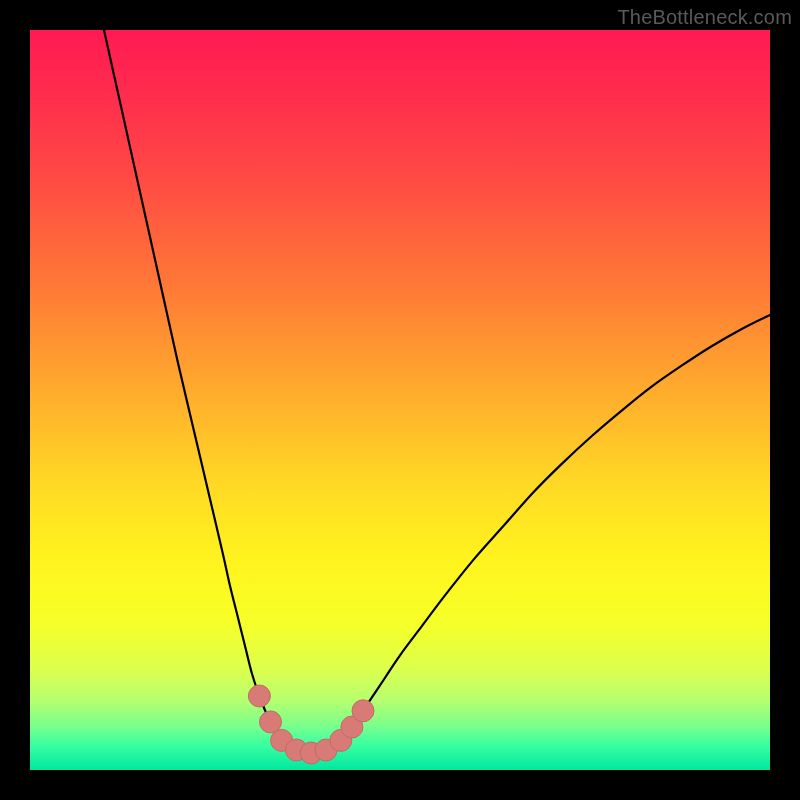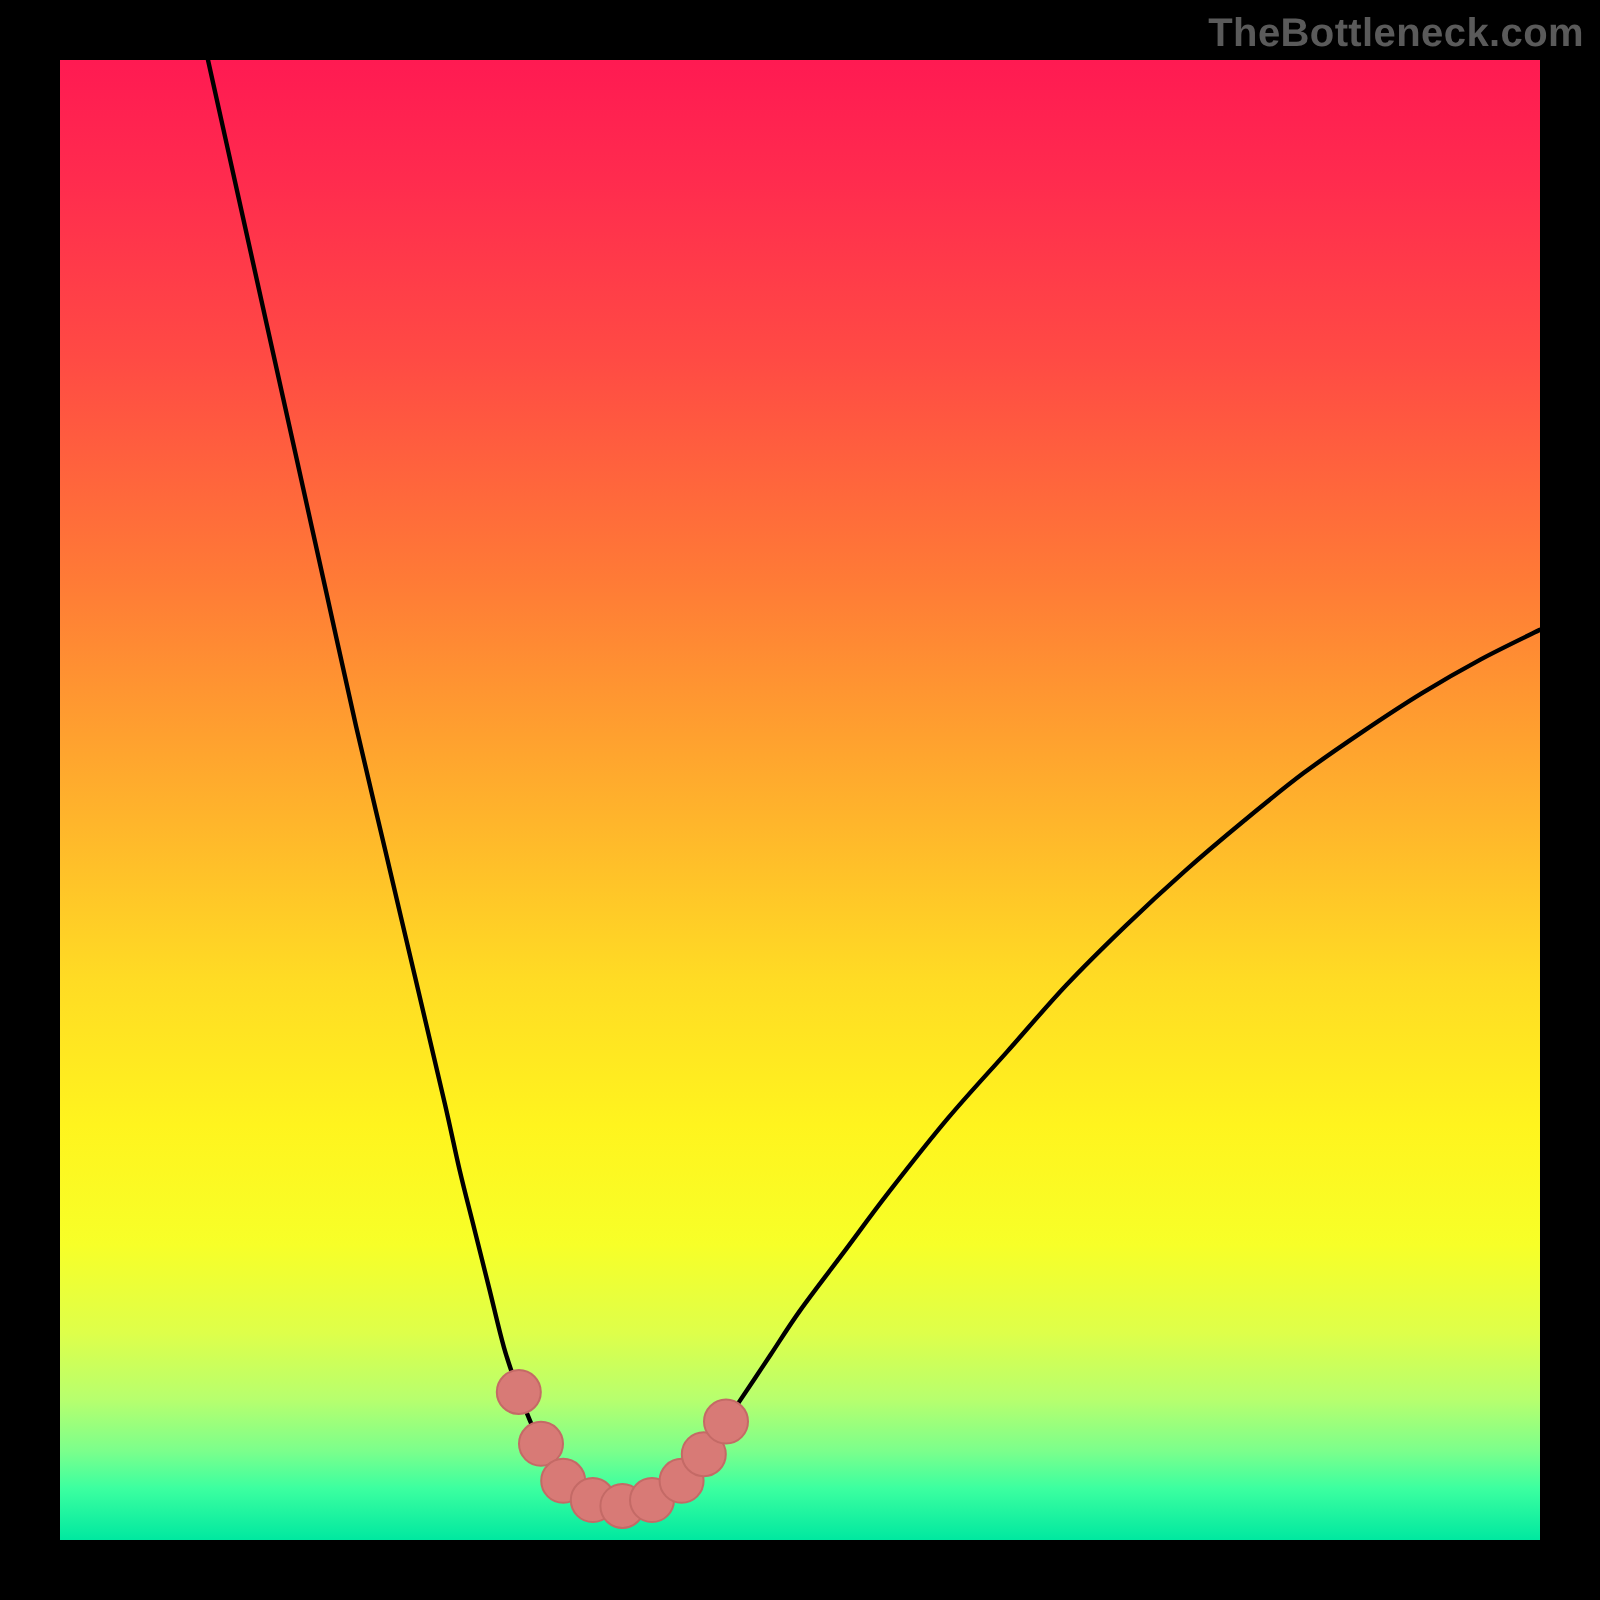--- a/index.html
+++ b/index.html
@@ -25,21 +25,21 @@
     top: 0;
     width: 740px;
     height: 740px;
   }
   .watermark {
     position: absolute;
     top: 6px;
     right: 8px;
     color: #5a5a5a;
     font-size: 20px;
-    font-weight: 700;
+    font-weight: 400;
     letter-spacing: 0.2px;
     user-select: none;
   }
   svg { display: block; }
 </style>
 </head>
 <body>
 
 <div class="frame">
   <svg class="plot" viewBox="0 0 740 740">

